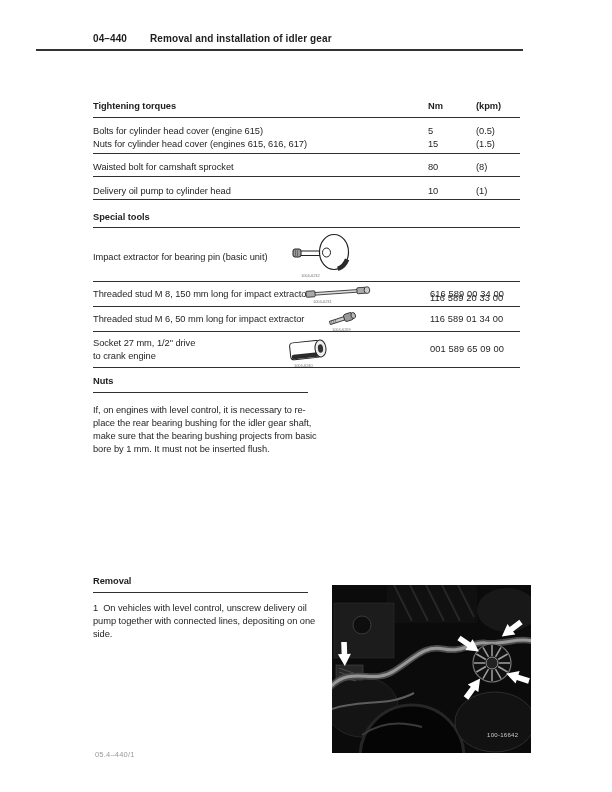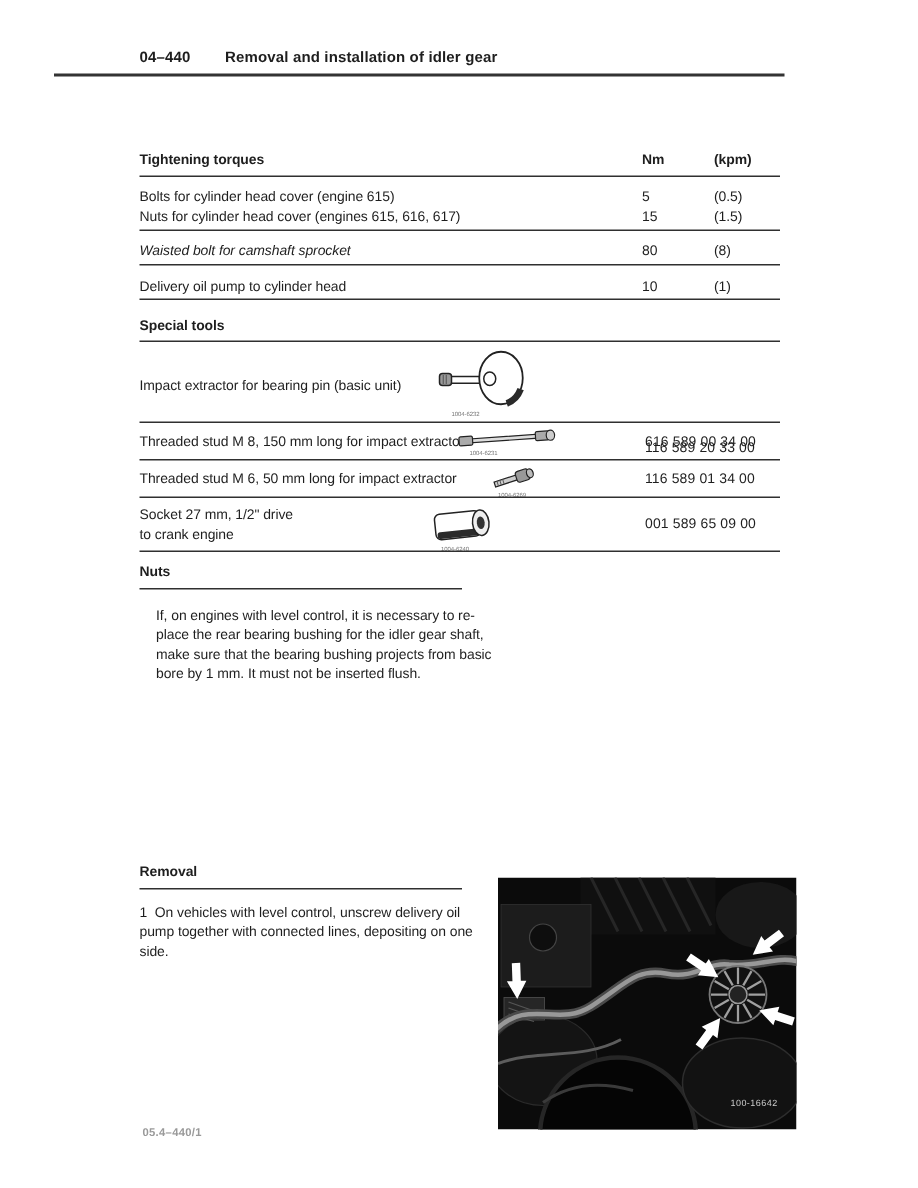--- a/index.html
+++ b/index.html
@@ -37,21 +37,21 @@
 
     <span class="abs" style="left:0; top:25px;">Bolts for cylinder head cover (engine 615)</span>
     <span class="abs" style="left:335px; top:25px;">5</span>
     <span class="abs" style="left:383px; top:25px;">(0.5)</span>
 
     <span class="abs" style="left:0; top:38px;">Nuts for cylinder head cover (engines 615, 616, 617)</span>
     <span class="abs" style="left:335px; top:38px;">15</span>
     <span class="abs" style="left:383px; top:38px;">(1.5)</span>
     <div class="rule" style="left:0; top:53px; width:427px;"></div>
 
-    <span class="abs" style="left:0; top:61px;font-style:italic;">Waisted bolt for camshaft sprocket</span>
+    <span class="abs" style="left:0; top:61px;">Waisted bolt for camshaft sprocket</span>
     <span class="abs" style="left:335px; top:61px;">80</span>
     <span class="abs" style="left:383px; top:61px;">(8)</span>
     <div class="rule" style="left:0; top:76px; width:427px;"></div>
 
     <span class="abs" style="left:0; top:85px;">Delivery oil pump to cylinder head</span>
     <span class="abs" style="left:335px; top:85px;">10</span>
     <span class="abs" style="left:383px; top:85px;">(1)</span>
     <div class="rule" style="left:0; top:99px; width:427px;"></div>
   </div>
 
@@ -112,21 +112,21 @@
       </g>
       <text x="9" y="32" font-size="4" fill="#777">1004-6240</text>
     </svg>
     <span class="abs part" style="left:337px; top:132px;">001 589 65 09 00</span>
     <div class="rule" style="left:0; top:156px; width:427px;"></div>
   </div>
 
   <div class="abs" style="left:93px; top:375px; width:250px;">
     <span class="abs b" style="left:0; top:0;">Nuts</span>
     <div class="rule" style="left:0; top:17px; width:215px;"></div>
-    <div class="abs pre" style="left:11px; top:29px; width:250px;">If, on engines with level control, it is necessary to re-
+    <div class="abs pre" style="left:0; top:29px; width:250px;">If, on engines with level control, it is necessary to re-
 place the rear bearing bushing for the idler gear shaft,
 make sure that the bearing bushing projects from basic
 bore by 1 mm. It must not be inserted flush.</div>
   </div>
 
   <div class="abs" style="left:93px; top:575px; width:250px;">
     <span class="abs b" style="left:0; top:0;">Removal</span>
     <div class="rule" style="left:0; top:17px; width:215px;"></div>
     <div class="abs pre" style="left:0; top:27px; width:250px;">1  On vehicles with level control, unscrew delivery oil
 pump together with connected lines, depositing on one
@@ -176,15 +176,15 @@
     <g fill="#ffffff">
       <use href="#arw" transform="translate(12,57) rotate(88)"></use>
       <use href="#arw" transform="translate(127,53) rotate(34)"></use>
       <use href="#arw" transform="translate(189,37) rotate(143)"></use>
       <use href="#arw" transform="translate(197,96) rotate(198)"></use>
       <use href="#arw" transform="translate(134,113) rotate(-54)"></use>
     </g>
     <text x="155" y="152" font-size="6" fill="#cccccc" letter-spacing="0.3">100-16642</text>
   </svg>
 
-  <div class="abs footer" style="left:95px; top:748px;font-weight:bold;">05.4–440/1</div>
+  <div class="abs footer" style="left:95px; top:748px;">05.4–440/1</div>
 
 </div>
 
 </body></html>

